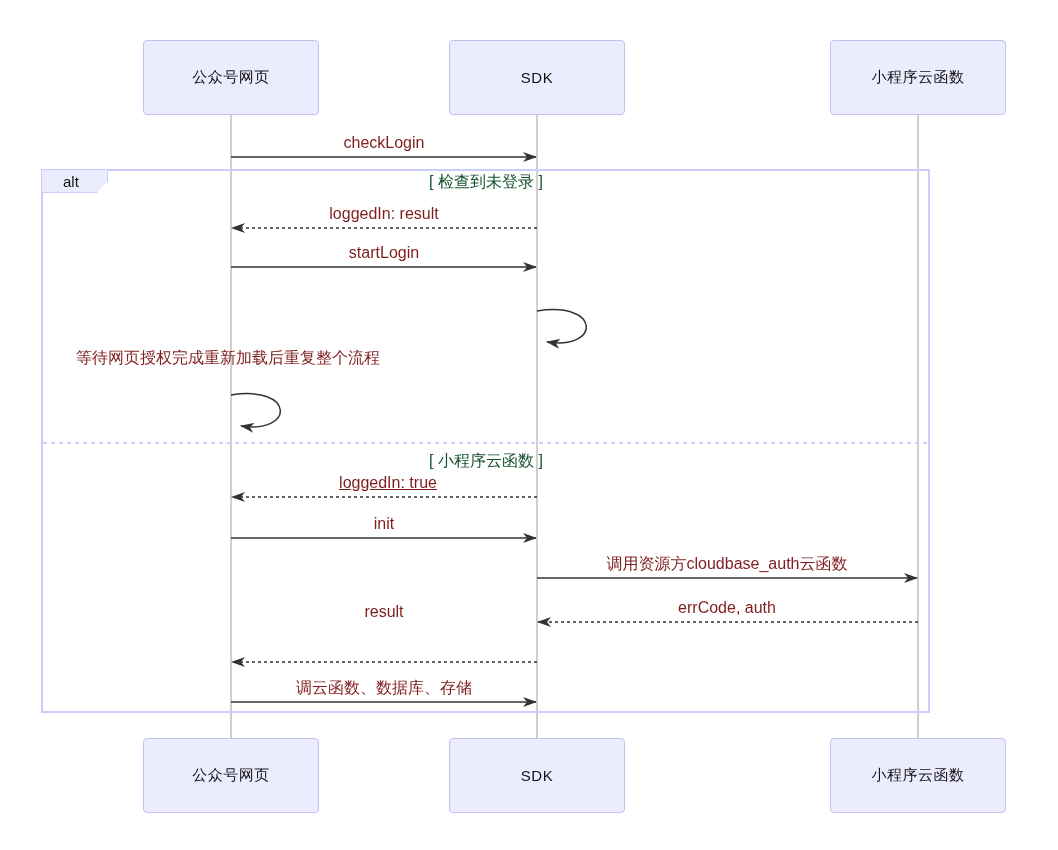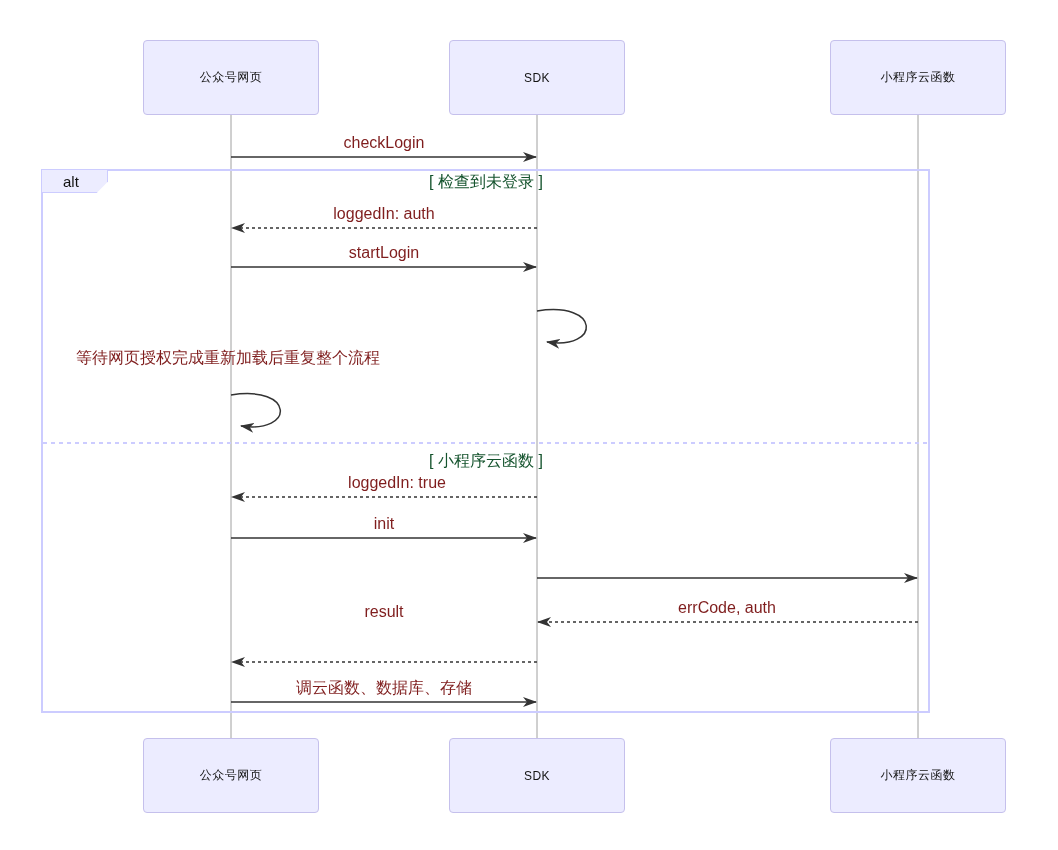--- a/index.html
+++ b/index.html
@@ -5,21 +5,21 @@
   html,body { margin:0; padding:0; background:#ffffff; }
   .canvas {
     position:relative; width:1058px; height:850px; background:#ffffff;
     font-family:"Liberation Sans","DejaVu Sans",sans-serif; overflow:hidden;
   }
   .svg-layer { position:absolute; left:0; top:0; width:1058px; height:850px; }
   .actor {
     position:absolute; width:176px; height:75px; box-sizing:border-box;
     background:#ECECFF; border:1px solid #C5C0EC; border-radius:4px;
     display:flex; align-items:center; justify-content:center;
-    font-size:12px; color:#131313; letter-spacing:0.5px;
+    font-size:15px; color:#131313; letter-spacing:0.5px;
   }
   .msg {
     position:absolute; transform:translateX(-50%); white-space:nowrap;
     font-size:16px; color:#7f1d1d; line-height:19px;
   }
   .cond {
     position:absolute; transform:translateX(-50%); white-space:nowrap;
     font-size:16px; color:#14532d; line-height:19px;
   }
   .alt-frame {
@@ -83,22 +83,23 @@
     <span>公众号网页</span>
   </div>
   <div class="actor" style="left:449px; top:738px;">
     <span>SDK</span>
   </div>
   <div class="actor" style="left:830px; top:738px;">
     <span>小程序云函数</span>
   </div>
 
   <div class="msg" style="left:384px; top:133px;">checkLogin</div>
-  <div class="msg" style="left:384px; top:204px;">loggedIn: auth</div>
+  <div class="msg" style="left:384px; top:204px;">loggedIn: result</div>
   <div class="msg" style="left:384px; top:243px;">startLogin</div>
   <div class="msg" style="left:228px; top:348px;">等待网页授权完成重新加载后重复整个流程</div>
-  <div class="msg" style="left:397px; top:473px;">loggedIn: true</div>
+  <div class="msg" style="left:388px; top:473px;text-decoration:underline;">loggedIn: true</div>
   <div class="msg" style="left:384px; top:514px;">init</div>
+  <div class="msg" style="left:727px; top:554px;">调用资源方cloudbase_auth云函数</div>
   <div class="msg" style="left:727px; top:598px;text-align:center;">errCode, auth</div>
   <div class="msg" style="left:384px; top:602px;text-align:center;">result</div>
   <div class="msg" style="left:384px; top:678px;">调云函数、数据库、存储</div>
 
 </div>
 
 </body></html>

